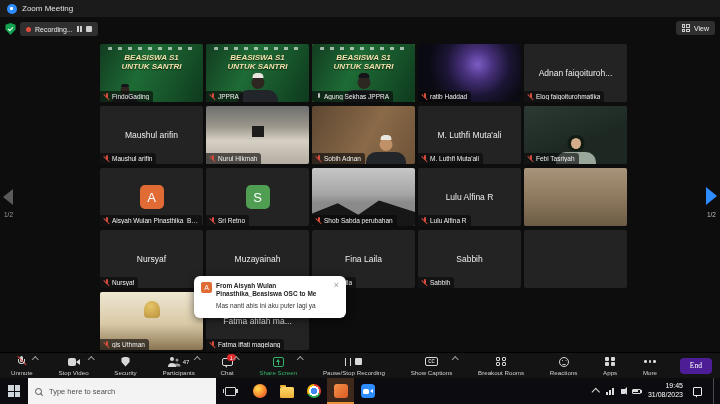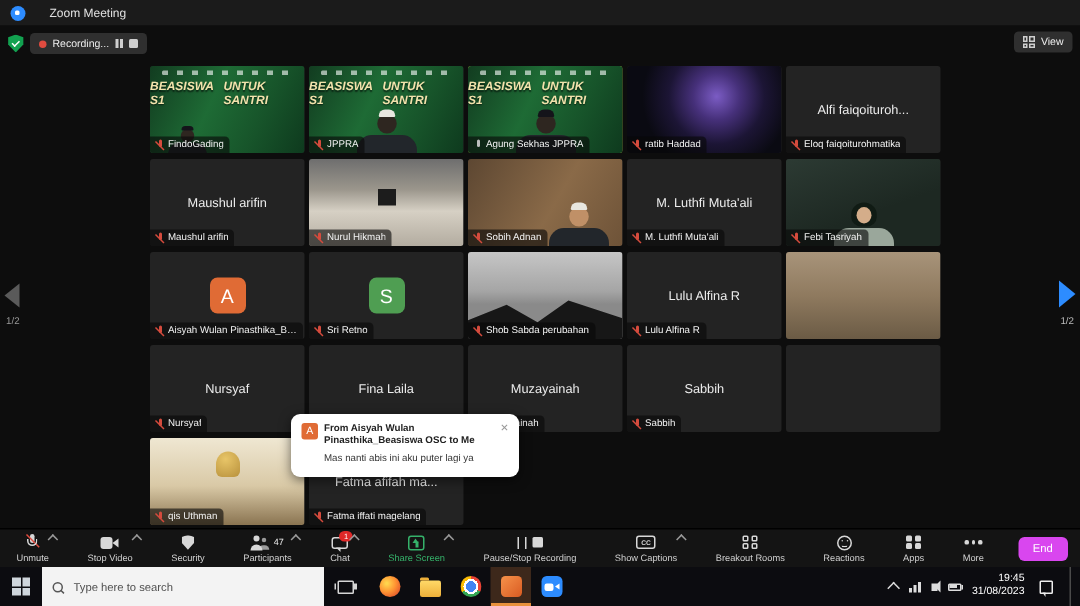--- a/index.html
+++ b/index.html
@@ -1,19 +1,19 @@
 <!DOCTYPE html>
 <html><head>
 <meta charset="utf-8">
 <style>
   html,body{margin:0;padding:0;width:720px;height:404px;overflow:hidden;background:#000;
     font-family:"Liberation Sans",sans-serif;-webkit-font-smoothing:antialiased;position:relative}
   
   #titlebar{position:absolute;top:0;left:0;right:0;height:17px;background:#1b1b1b;display:flex;
-    align-items:center;padding:0 7px;gap:16px;z-index:40}
+    align-items:center;padding:0 7px;gap:5px;z-index:40}
   .zm-ico{width:10px;height:10px;border-radius:50%;background:#2D8CFF;position:relative;flex:0 0 auto}
   .zm-ico::after{content:"";position:absolute;left:2.5px;top:3.5px;width:3.5px;height:3px;background:#fff;border-radius:1px}
   #titlebar .ttl{font-size:8px;color:#e2e2e2}
   
   #video-area{position:absolute;top:17px;left:0;right:0;bottom:51px;background:#0d0d0d;z-index:1}
   
   .top-left-ov{position:absolute;top:5px;left:5px;display:flex;align-items:center;gap:4px;z-index:10}
   .enc-shield{width:11px;height:12px;background:#12a150;clip-path:polygon(50% 0,96% 15%,96% 55%,50% 100%,4% 55%,4% 15%);position:relative}
   .enc-shield::after{content:"";position:absolute;left:3px;top:3.5px;width:4px;height:2px;border-left:1.4px solid #fff;border-bottom:1.4px solid #fff;transform:rotate(-45deg)}
   .rec-pill{background:#2f2f2f;border-radius:3px;height:14px;display:flex;align-items:center;gap:4px;padding:0 6px}
@@ -33,21 +33,21 @@
   .pg-num-r{position:absolute;right:4px;top:194px;font-size:6.5px;color:#bdbdbd;z-index:8}
   
   #grid{position:absolute;left:100px;top:27px;display:grid;grid-template-columns:repeat(5,103px);grid-auto-rows:58px;gap:4px 3px}
   .tile{position:relative;background:#232323;border-radius:2px;overflow:hidden}
   .tile.active{box-shadow:inset 0 0 0 2px #b8cf3e}
   .vid{position:absolute;inset:0}
   
   .banner{background:linear-gradient(115deg,#123c20 0%,#1e6b35 40%,#17542a 70%,#0e3a1e 100%)}
   .banner::before{content:"";position:absolute;top:3px;left:8px;right:8px;height:2.5px;border-radius:1px;
     background:repeating-linear-gradient(90deg,rgba(255,255,255,.6) 0 4px,transparent 4px 10px)}
-  .btxt{position:absolute;top:9px;left:0;right:0;display:flex;flex-direction:row;
+  .btxt{position:absolute;top:9px;left:0;right:0;display:flex;flex-direction:column;text-align:center;
     font-style:italic;font-weight:bold;font-size:8px;line-height:1.15;color:#f2e3ac;text-shadow:0 1px 1px rgba(0,0,0,.6)}
   
   .person{position:absolute;bottom:0;left:50%;transform:translateX(-50%);width:40px;height:24px}
   .person::before{content:"";position:absolute;top:-2px;left:50%;transform:translateX(-50%);width:13px;height:13px;border-radius:50%;background:#2e2620;z-index:1}
   .person::after{content:"";position:absolute;bottom:-1px;left:0;width:100%;height:13px;border-radius:10px 10px 0 0;background:#22262b}
   .person .cap{position:absolute;top:-5px;left:50%;transform:translateX(-50%);width:11px;height:5px;border-radius:5px 5px 1px 1px;z-index:2}
   .cap.white{background:#e8e6df}.cap.dark{background:#14141a}
   .person.pip{left:12px;transform:none;width:26px;height:15px}
   .person.pip::before{width:9px;height:9px;top:-1px}
   .person.pip::after{height:8px}
@@ -123,21 +123,21 @@
   .i-cc{width:13px;height:9px;border:1px solid #d8d8d8;border-radius:2px;color:#d8d8d8;display:flex;align-items:center;justify-content:center;box-sizing:border-box}
   .i-cc::after{content:"CC";font-size:4.5px;font-weight:bold}
   .i-break,.i-apps{display:grid;grid-template-columns:4px 4px;gap:1.5px}
   .i-break i{width:4px;height:4px;border:1px solid #d8d8d8;border-radius:1px;box-sizing:border-box;display:block}
   .i-apps i{width:4px;height:4px;background:#d8d8d8;border-radius:1px;display:block}
   .i-smile{width:10px;height:10px;border:1px solid #d8d8d8;border-radius:50%;position:relative;box-sizing:border-box}
   .i-smile::before{content:"";position:absolute;left:2px;top:2.5px;width:1.3px;height:1.3px;background:#d8d8d8;border-radius:50%;box-shadow:3.5px 0 0 #d8d8d8}
   .i-smile::after{content:"";position:absolute;left:2px;top:4px;width:4.5px;height:2.5px;border-bottom:1px solid #d8d8d8;border-radius:50%}
   .i-more{display:flex;gap:2px;align-items:center}
   .i-more i{width:2.5px;height:2.5px;border-radius:50%;background:#d8d8d8;display:block}
-  .end-btn{background:#d946ef;color:#fff;font-size:7.5px;border:none;border-radius:4px;padding:3.5px 10px;font-family:Liberation Sans, sans-serif;cursor:pointer}
+  .end-btn{background:#4c1d95;color:#fff;font-size:7.5px;border:none;border-radius:4px;padding:3.5px 10px;font-family:Liberation Serif, serif;cursor:pointer}
   
   #taskbar{position:absolute;left:0;right:0;bottom:0;height:26px;background:#0c0c10;display:flex;align-items:stretch;z-index:50}
   .tb-btn{width:28px;display:flex;align-items:center;justify-content:center}
   .win-logo{display:grid;grid-template-columns:5.5px 5.5px;grid-auto-rows:5.5px;gap:1px}
   .win-logo i{background:#cfd6dc;display:block}
   .tb-search{width:174px;background:#f3f3f3;display:flex;align-items:center;gap:5px;padding:0 7px}
   .i-search{width:5px;height:5px;border:1.2px solid #555;border-radius:50%;position:relative;flex:0 0 auto}
   .i-search::after{content:"";position:absolute;width:3px;height:1.2px;background:#555;transform:rotate(45deg);left:4px;top:5px}
   .search-input{border:none;outline:none;background:transparent;font-size:7.5px;color:#333;width:100%;font-family:inherit}
   .search-input::placeholder{color:#4f4f4f}
@@ -262,21 +262,21 @@
 
     <div class="tile">
       <div class="vid ph-nebula"></div>
       <div class="nlabel">
           <span class="mic"></span>
           <span class="ntext">ratib Haddad</span>
         </div>
     </div>
 
     <div class="tile">
-      <div class="cname">Alfi  faiqoituroh...</div>
+      <div class="cname">Adnan  faiqoituroh...</div>
       <div class="nlabel">
           <span class="mic"></span>
           <span class="ntext">Eloq faiqoiturohmatika</span>
         </div>
     </div>
 
     <div class="tile">
       <div class="cname">Maushul arifin</div>
       <div class="nlabel">
           <span class="mic"></span>
@@ -364,32 +364,32 @@
 
     <div class="tile">
       <div class="cname">Nursyaf</div>
       <div class="nlabel">
           <span class="mic"></span>
           <span class="ntext">Nursyaf</span>
         </div>
     </div>
 
     <div class="tile">
+      <div class="cname">Muzayainah</div>
+      <div class="nlabel">
+          <span class="mic"></span>
+          <span class="ntext">Muzayainah</span>
+        </div>
+    </div>
+
+    <div class="tile">
       <div class="cname">Fina Laila</div>
       <div class="nlabel">
           <span class="mic"></span>
           <span class="ntext">Fina Laila</span>
-        </div>
-    </div>
-
-    <div class="tile">
-      <div class="cname">Muzayainah</div>
-      <div class="nlabel">
-          <span class="mic"></span>
-          <span class="ntext">Muzayainah</span>
         </div>
     </div>
 
     <div class="tile">
       <div class="cname">Sabbih</div>
       <div class="nlabel">
           <span class="mic"></span>
           <span class="ntext">Sabbih</span>
         </div>
     </div>

